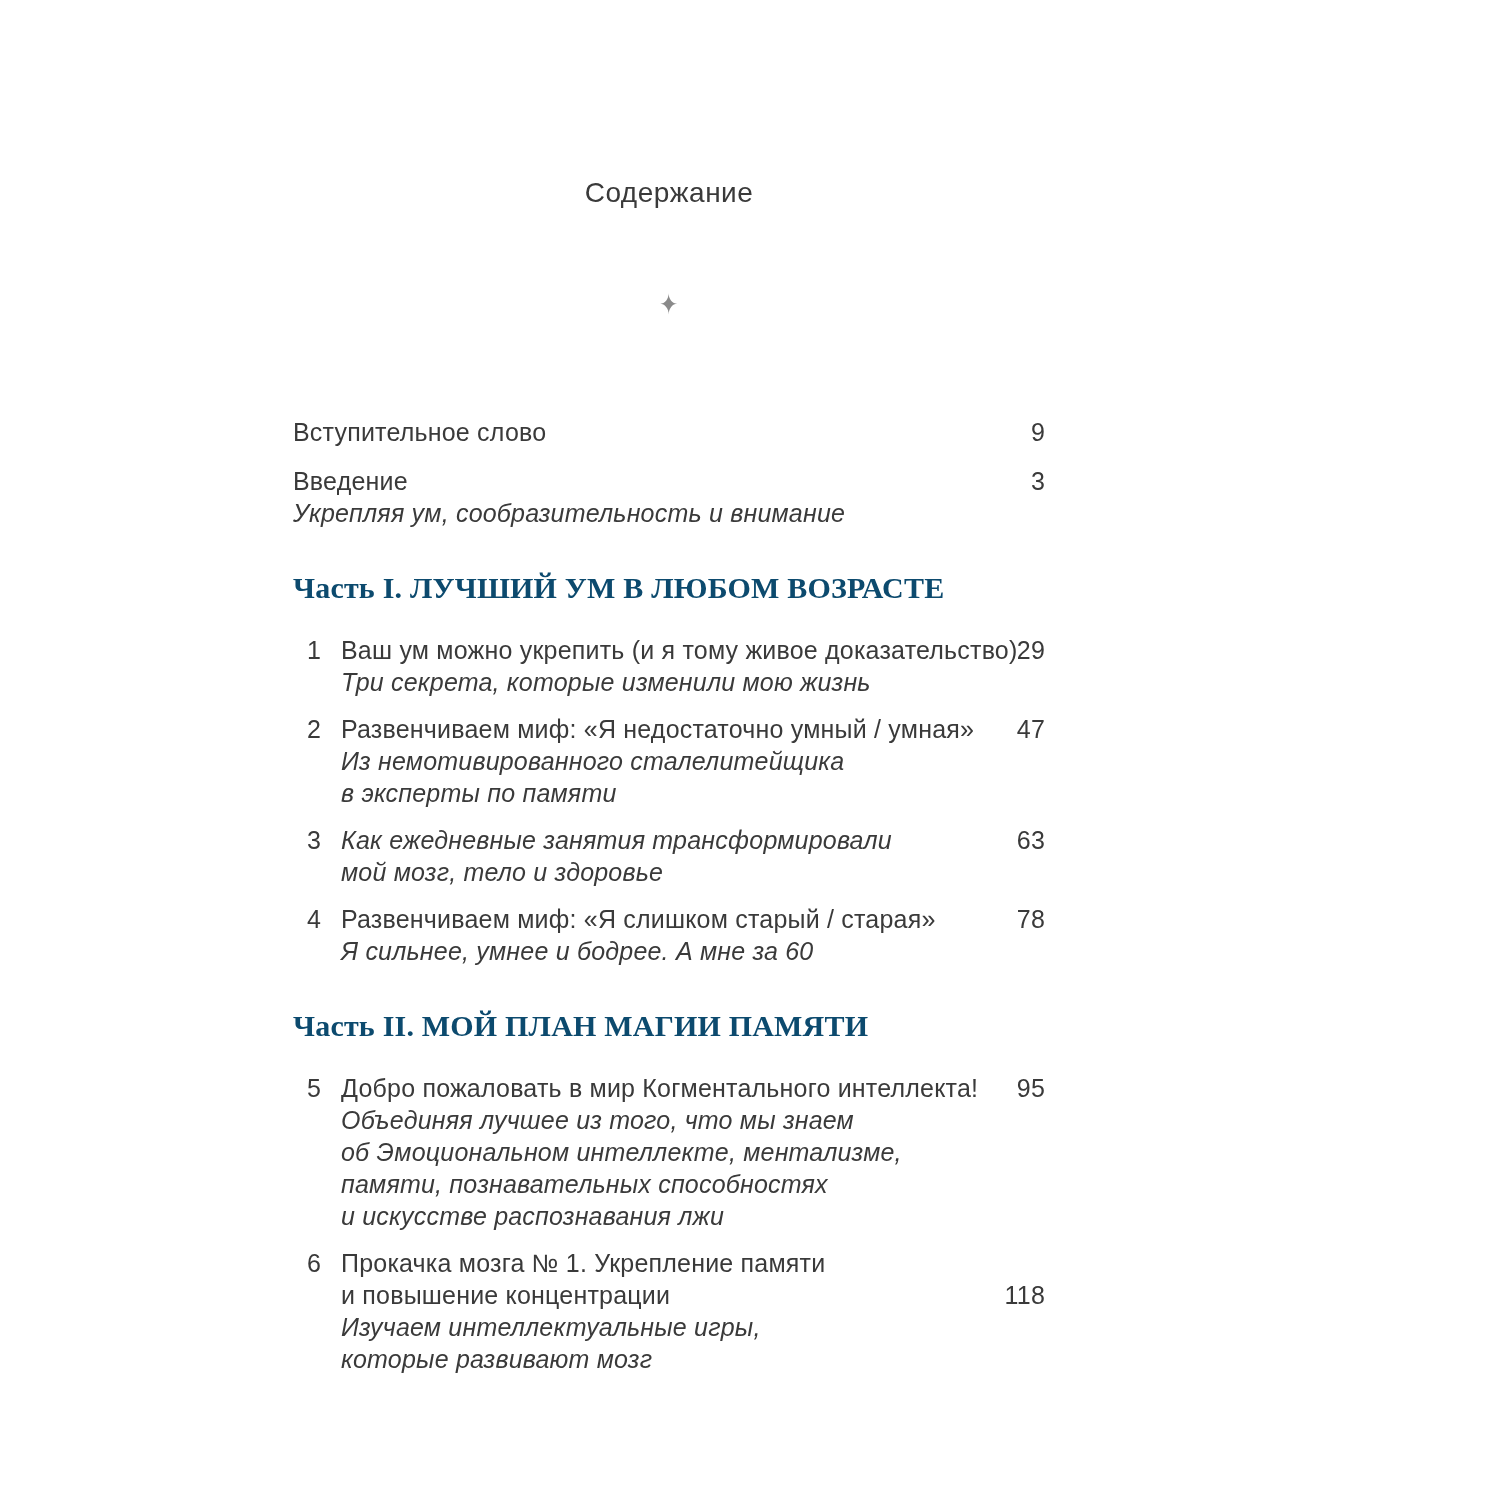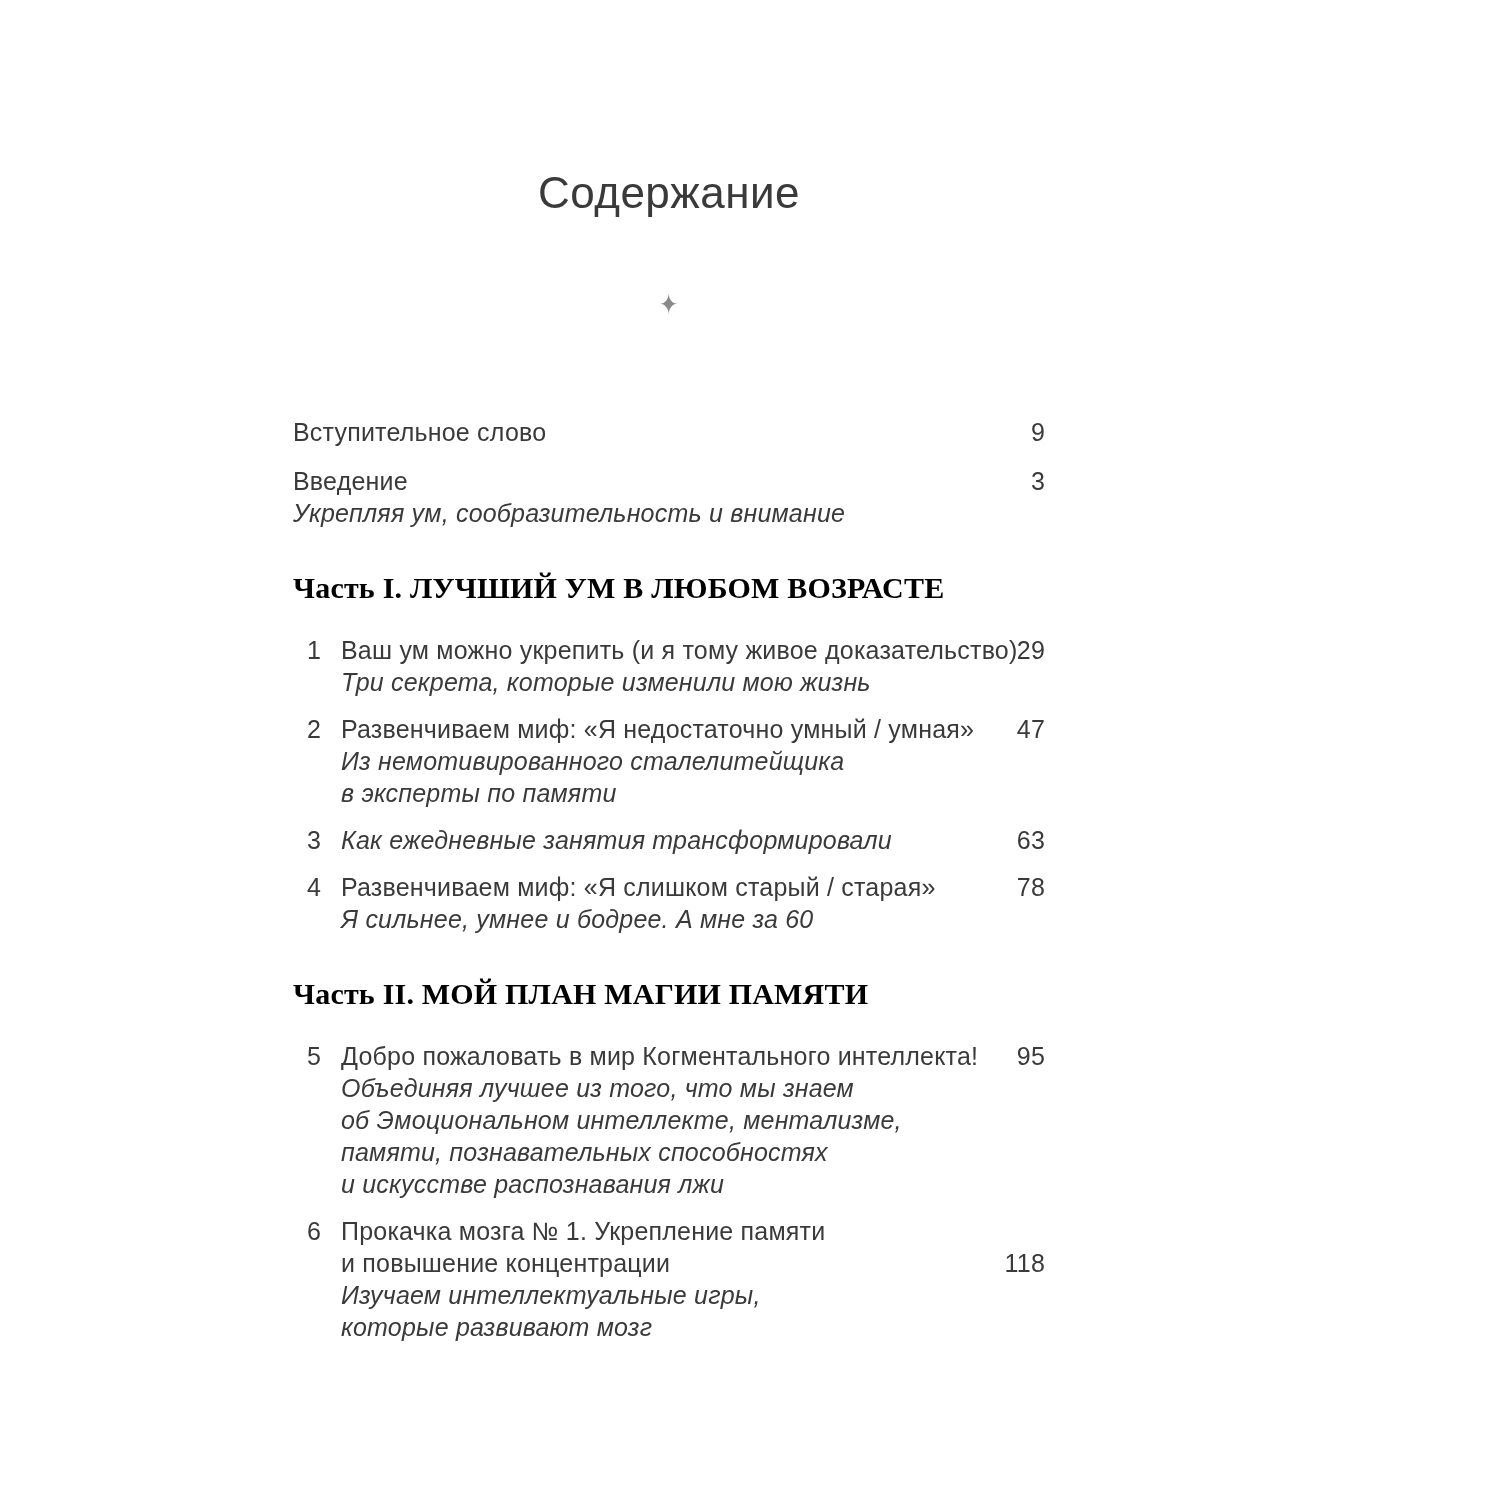--- a/index.html
+++ b/index.html
@@ -15,21 +15,21 @@
     color: #3a3a3a;
   }
   .page {
     width: 752px;
     margin-left: 293px;
     padding-top: 168px;
     box-sizing: border-box;
   }
   .book-title {
     margin: 0;
-    font-size: 44px;
+    font-size: 28px;
     font-weight: 400;
     line-height: 50px;
     text-align: center;
     color: #3a3a3a;
     letter-spacing: 0.5px;
   }
   .ornament-wrap {
     margin-top: 72px;
     text-align: center;
     line-height: 30px;
@@ -60,21 +60,21 @@
   .front-item { margin-bottom: 17px; }
   .subline {
     font-style: italic;
     display: block;
   }
   .section-heading {
     font-family: "Liberation Serif", serif;
     font-weight: 700;
     font-size: 30px;
     line-height: 38px;
-    color: #000000;
+    color: #0c4a6e;
     margin: 40px 0 27px 0;
     letter-spacing: 0.2px;
     white-space: nowrap;
   }
   .entry {
     position: relative;
     padding-left: 48px;
     margin-bottom: 15px;
   }
   .entry .num {
@@ -132,20 +132,21 @@
       <span class="subline">Из немотивированного сталелитейщика</span>
       <span class="subline">в эксперты по памяти</span>
     </div>
 
     <div class="entry">
       <span class="num">3</span>
       <div class="row">
         <span class="pagenum">63</span>
       </div>
       <span class="subline">Как ежедневные занятия трансформировали</span>
+      <span class="subline">мой мозг, тело и здоровье</span>
     </div>
 
     <div class="entry">
       <span class="num">4</span>
       <div class="row">
         <span>Развенчиваем миф: «Я слишком старый / старая»</span>
         <span class="pagenum">78</span>
       </div>
       <span class="subline">Я сильнее, умнее и бодрее. А мне за 60</span>
     </div>

